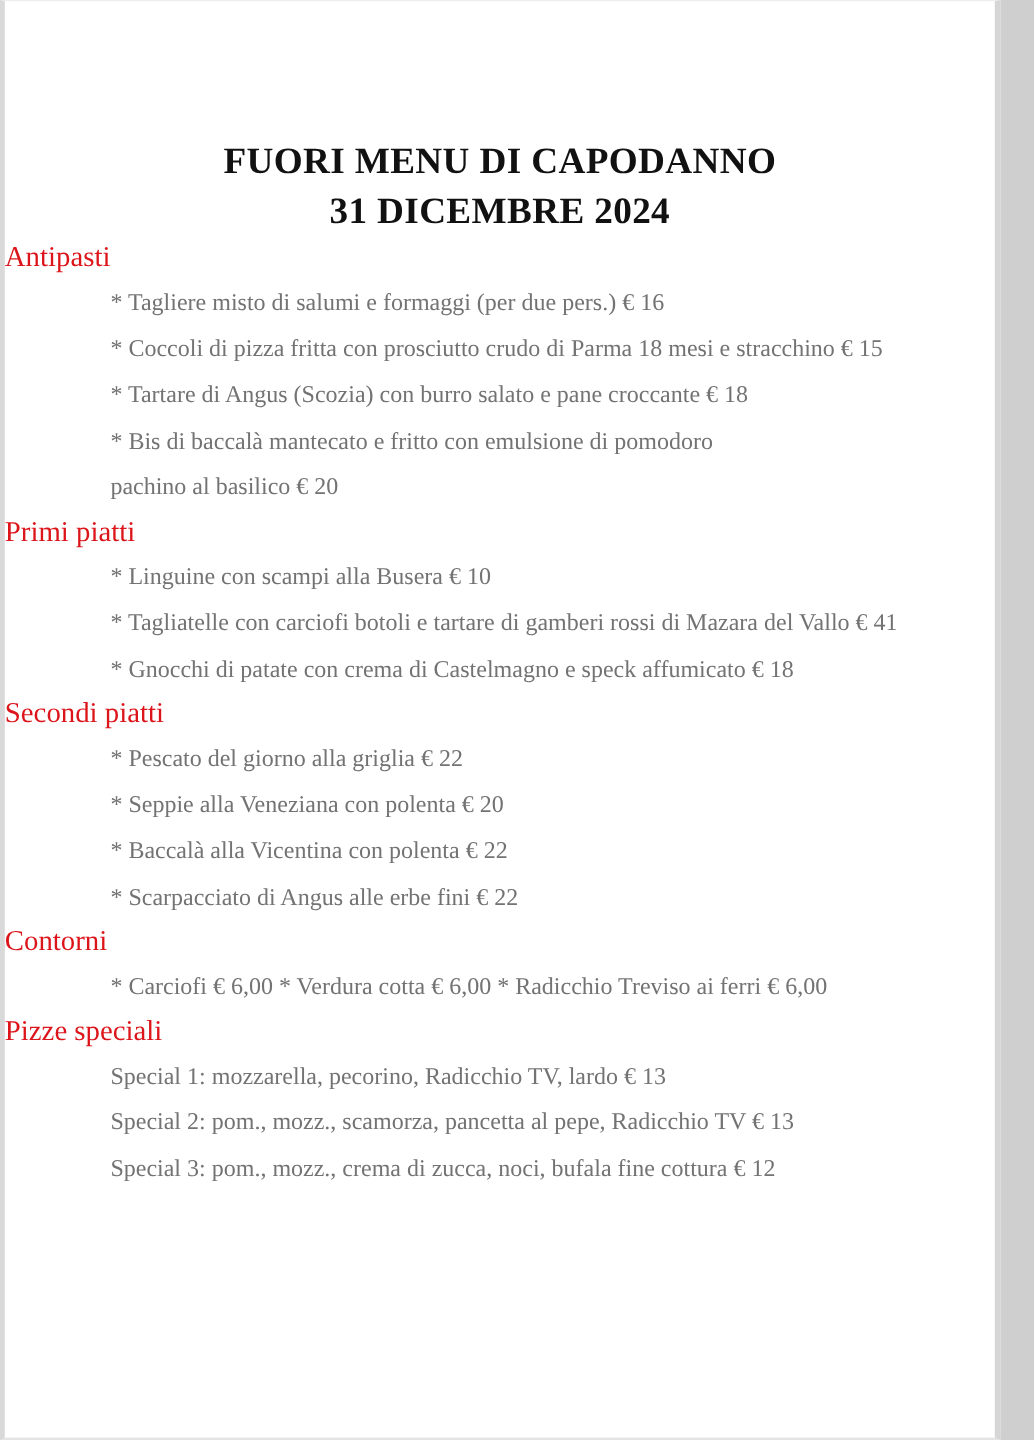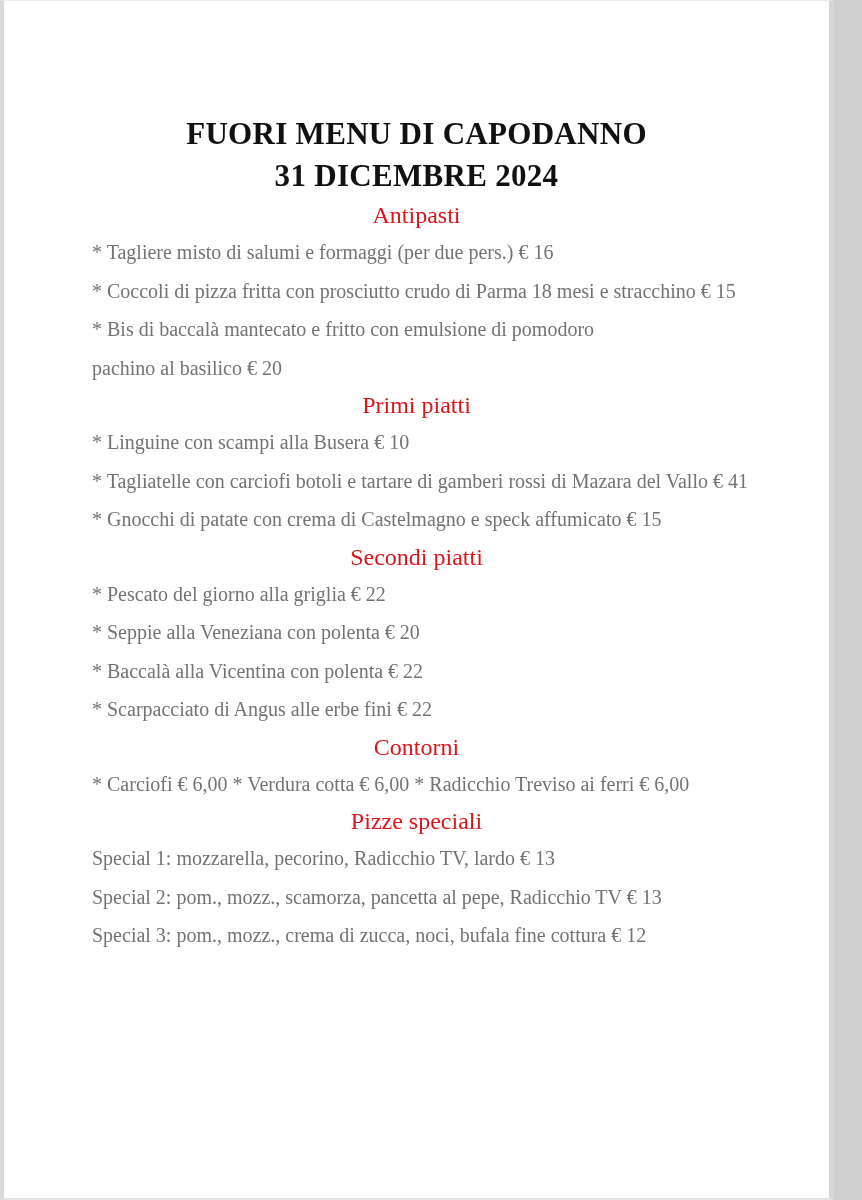--- a/index.html
+++ b/index.html
@@ -26,21 +26,21 @@
   }
   .title {
     text-align: center;
     font-weight: 700;
     font-size: 31px;
     line-height: 42px;
     letter-spacing: 0.3px;
     color: #111111;
   }
   .section-heading {
-    text-align: center;
+    text-align: left;
     font-size: 24px;
     font-weight: 400;
     line-height: 36px;
     margin: 0;
   }
   .menu-item {
     margin: 0;
     padding-left: 88px;
     padding-right: 30px;
     font-size: 20px;
@@ -57,29 +57,30 @@
 
     <div class="title">
       <div>FUORI MENU DI CAPODANNO</div>
       <div>31 DICEMBRE 2024</div>
     </div>
 
     <section>
       <h2 class="section-heading accent" style="color: rgb(220, 21, 26);">Antipasti</h2>
       <p class="menu-item">* Tagliere misto di salumi e formaggi (per due pers.) € 16</p>
       <p class="menu-item">* Coccoli di pizza fritta con prosciutto crudo di Parma 18 mesi e stracchino € 15</p>
+      <p class="menu-item">* Tartare di Angus (Scozia) con burro salato e pane croccante € 18</p>
       <p class="menu-item">* Bis di baccalà mantecato e fritto con emulsione di pomodoro</p>
       <p class="menu-item">pachino al basilico € 20</p>
     </section>
 
     <section>
       <h2 class="section-heading accent" style="color: rgb(220, 21, 26);">Primi piatti</h2>
       <p class="menu-item">* Linguine con scampi alla Busera € 10</p>
       <p class="menu-item">* Tagliatelle con carciofi botoli e tartare di gamberi rossi di Mazara del Vallo € 41</p>
-      <p class="menu-item">* Gnocchi di patate con crema di Castelmagno e speck affumicato € 15</p>
+      <p class="menu-item">* Gnocchi di patate con crema di Castelmagno e speck affumicato € 18</p>
     </section>
 
     <section>
       <h2 class="section-heading accent" style="color: rgb(220, 21, 26);">Secondi piatti</h2>
       <p class="menu-item">* Pescato del giorno alla griglia € 22</p>
       <p class="menu-item">* Seppie alla Veneziana con polenta € 20</p>
       <p class="menu-item">* Baccalà alla Vicentina con polenta € 22</p>
       <p class="menu-item">* Scarpacciato di Angus alle erbe fini € 22</p>
     </section>
 

